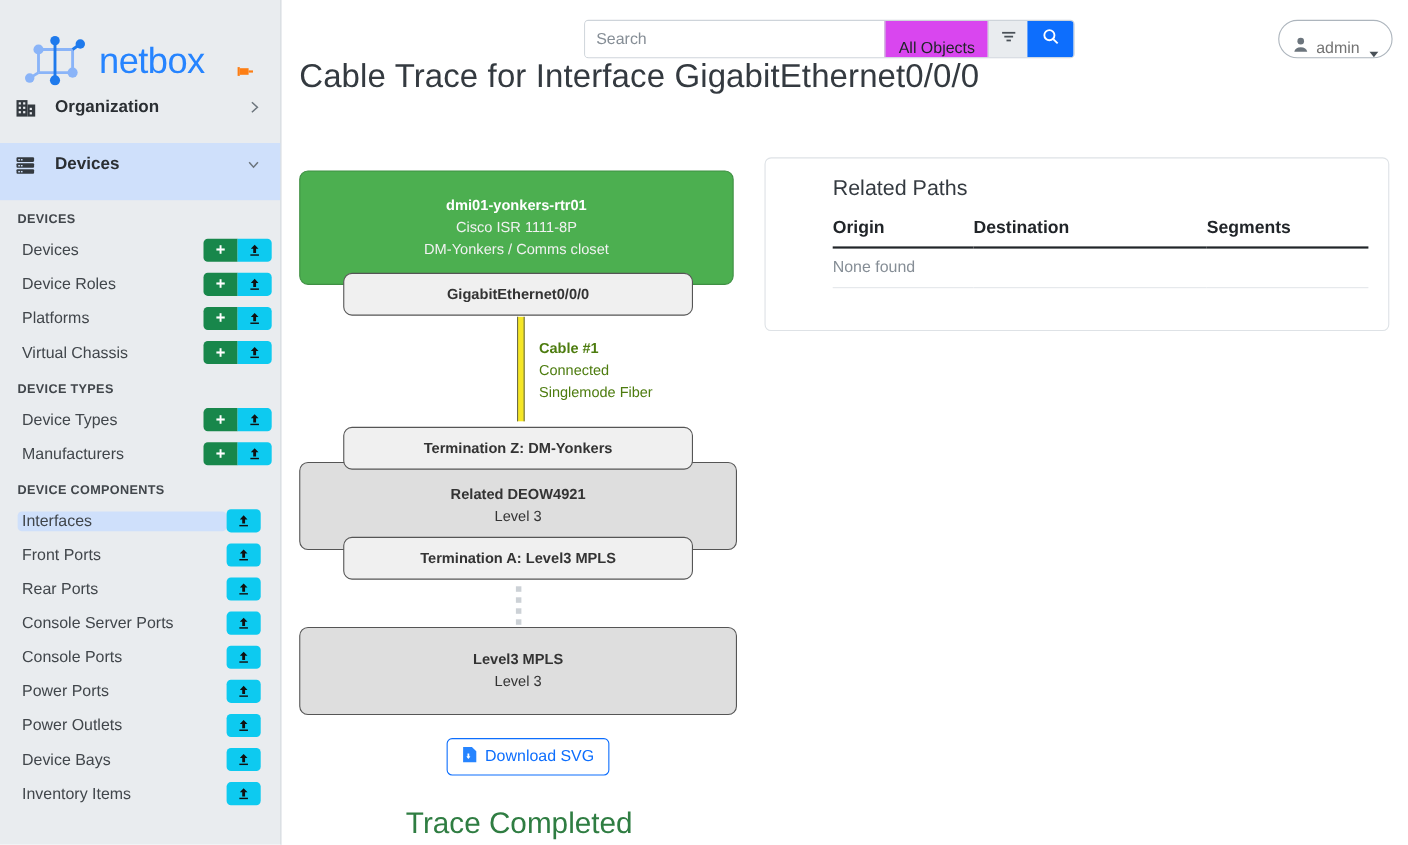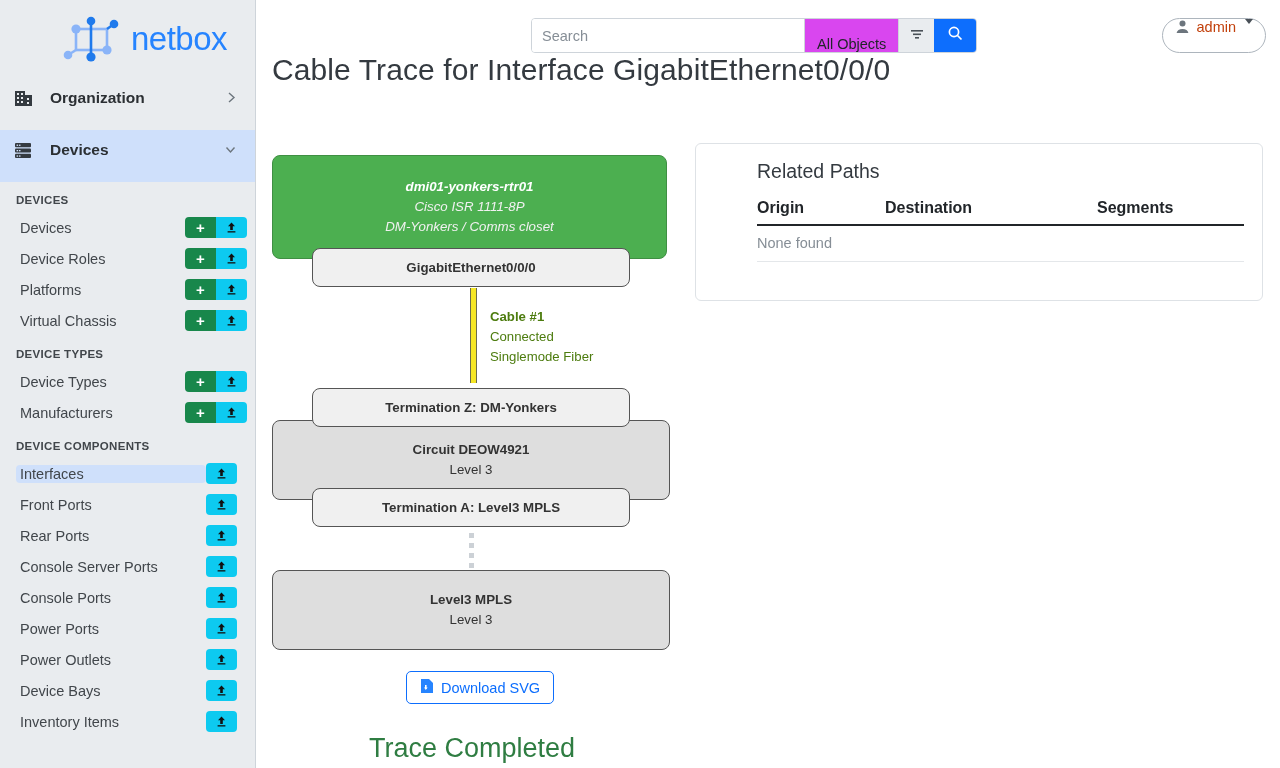--- a/index.html
+++ b/index.html
@@ -17,23 +17,22 @@
   .sidebar {
     width: 256px; height: 768px;
     background: #e9ecef;
     border-right: 1px solid #ced4da;
     overflow: hidden;
     flex: 0 0 256px;
     position: relative;
   }
   .brand {
     height: 78px;
-    display: flex; align-items: center;
+    display: flex; align-items: flex-end;
     padding: 0 14px 0 22px;
-    margin-left: 41px;
   }
   .brand-logo { display: flex; align-items: center; gap: 6px; }
   .brand-word { height: 34px; }
   .pin-icon { margin-left: auto; margin-right: 10px; }
 
   .nav-group {
     display: flex; align-items: center;
     height: 52px;
     padding: 0 18px 12px 14px;
     font-size: 15.5px; font-weight: bold;
@@ -97,24 +96,24 @@
     width: 36px; display: flex; align-items: center; justify-content: center;
     background: #e9ecef; border-left: 1px solid #ced4da; cursor: pointer;
   }
   .search-btn {
     width: 42px; display: flex; align-items: center; justify-content: center;
     background: #0d6efd; cursor: pointer;
   }
   .userbtn {
     position: absolute; right: 14px; top: 18px;
     height: 35px; min-width: 100px;
-    display: flex; align-items: flex-start; gap: 7px;
+    display: flex; align-items: flex-end; gap: 7px;
     padding: 0 12px;
     border: 1px solid #adb5bd; border-radius: 18px;
-    background: #fff; color: #c2410c; font-size: 14.5px; cursor: pointer;
+    background: #fff; color: #737373; font-size: 14.5px; cursor: pointer;
   }
   .userbtn .caret {
     width: 0; height: 0; margin-left: 2px;
     border-left: 4.5px solid transparent; border-right: 4.5px solid transparent;
     border-top: 5.5px solid #495057;
   }
 
   .page-title {
     position: absolute; left: 16px; top: 53px;
     font-size: 30px; font-weight: normal; color: #343a40;
@@ -474,40 +473,40 @@
         </span>
         <span>admin</span>
         <span class="caret"></span>
       </div>
     </div>
 
     <div class="page-title">Cable Trace for Interface GigabitEthernet0/0/0</div>
 
     <div class="trace">
 
-      <div class="node node-device" style="left:0; top:0; width:395px; height:104px;font-style:italic;">
+      <div class="node node-device" style="left:0; top:0; width:395px; height:104px;">
         <div class="n1">dmi01-yonkers-rtr01</div>
         <div class="n2">Cisco ISR 1111-8P</div>
         <div class="n2">DM-Yonkers / Comms closet</div>
       </div>
 
       <div class="node node-term" style="left:40px; top:93px; width:318px; height:39px;">
         <div class="n1">GigabitEthernet0/0/0</div>
       </div>
 
       <div class="cable-line" style="left:198px; top:133px; width:7px; height:95px;"></div>
 
       <div class="cable-info" style="left:218px; top:152px;">
         <div class="ct">Cable #1</div>
         <div>Connected</div>
         <div>Singlemode Fiber</div>
       </div>
 
       <div class="node node-circuit" style="left:0; top:265px; width:398px; height:80px;">
-        <div class="n1">Circuit DEOW4921</div>
+        <div class="n1">Related DEOW4921</div>
         <div class="n2">Level 3</div>
       </div>
 
       <div class="node node-term" style="left:40px; top:233px; width:318px; height:39px;">
         <div class="n1">Termination Z: DM-Yonkers</div>
       </div>
 
       <div class="node node-term" style="left:40px; top:333px; width:318px; height:39px;">
         <div class="n1">Termination A: Level3 MPLS</div>
       </div>

